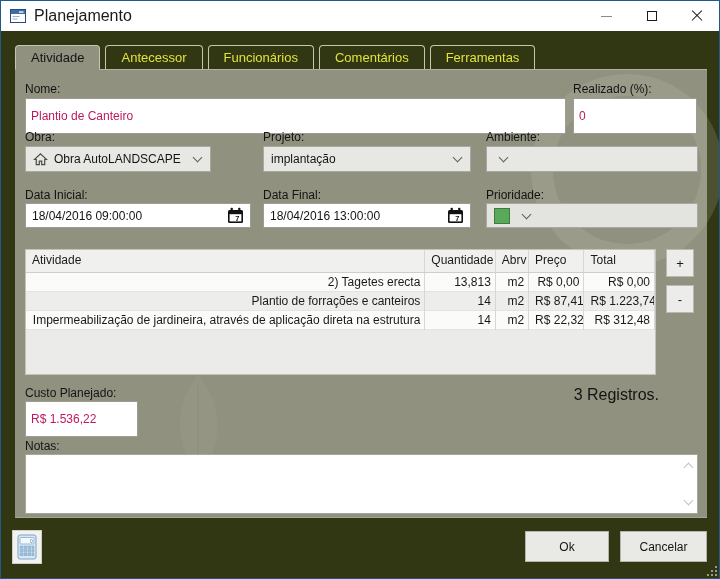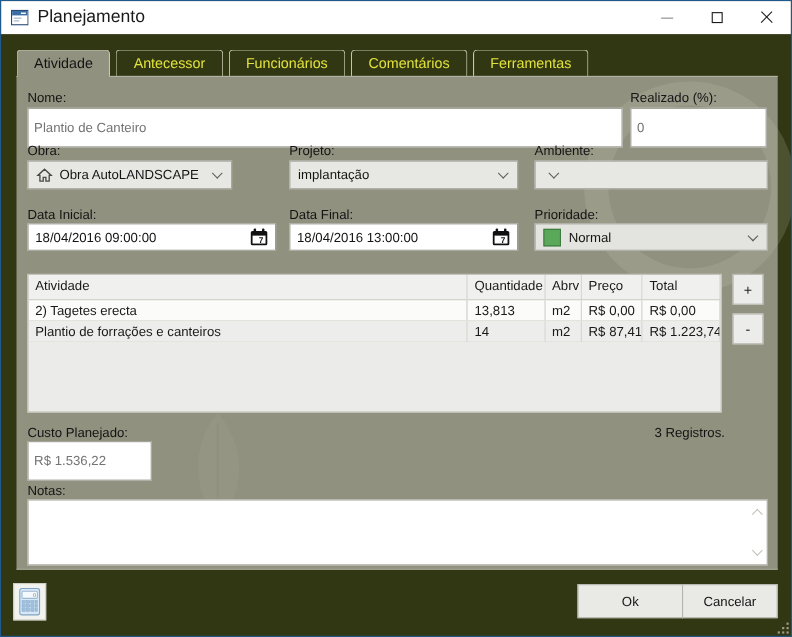--- a/index.html
+++ b/index.html
@@ -36,21 +36,21 @@
   .tab.active:after{content:"";position:absolute;left:0;right:0;bottom:-2px;height:3px;background:#90917f;}
   
   .panel{
     position:absolute;left:14px;top:68px;width:692px;height:449px;
     background:#90917f;border-top:1px solid #b2b2a2;border-bottom:1px solid #a6a696;
   }
   .watermark{position:absolute;pointer-events:none;opacity:0.45;}
   .lbl{position:absolute;font-size:12px;color:#141414;white-space:nowrap;}
   .tbox{
     position:absolute;height:24px;background:#ffffff;border:1px solid #9c9c92;
-    font-size:12px;color:#737373;padding:17px 5px;font-family:inherit;outline:none;
+    font-size:12px;color:#be185d;padding:17px 5px;font-family:inherit;outline:none;
   }
   
   .combo{
     position:absolute;height:26px;background:#e7e7e3;border:1px solid #a9a9a1;
     display:flex;align-items:center;font-size:12px;color:#141414;padding:0 7px;cursor:default;
   }
   .combo .txt{flex:1;overflow:hidden;white-space:nowrap;}
   .chev{width:7px;height:7px;border-right:1.4px solid #606060;border-bottom:1.4px solid #606060;transform:rotate(45deg);margin:-3px 2px 0 6px;flex:0 0 auto;}
   .house{width:15px;height:15px;margin-right:6px;flex:0 0 auto;}
   .swatch{width:16px;height:16px;border:1px solid #3f7a3f;margin-right:7px;flex:0 0 auto;}
@@ -64,33 +64,33 @@
   
   .gridbox{
     position:absolute;left:10px;top:179px;width:631px;height:126px;
     background:#ebebe9;border:1px solid #c3c3bb;overflow:hidden;
   }
   table.grid{border-collapse:collapse;width:100%;font-size:12px;color:#1a1a1a;table-layout:fixed;}
   table.grid th{
     text-align:left;font-weight:normal;background:#f0f0ee;
     border-bottom:1px solid #cfcfc9;padding:3px 4px 4px 6px;height:22px;white-space:nowrap;overflow:hidden;
   }
-  table.grid td{padding:2px 4px 2px 6px;height:18px;white-space:nowrap;overflow:hidden;}
+  table.grid td{padding:2px 4px 2px 6px;height:18px;white-space:nowrap;overflow:hidden;text-align:right;}
   table.grid th+th, table.grid td+td{border-left:1px solid #d8d8d2;}
   table.grid th:last-child, table.grid td:last-child{border-right:1px solid #d8d8d2;margin-top:30px;}
   table.grid tbody tr:nth-child(odd){background:#fbfbf9;}
   table.grid tbody tr:nth-child(even){background:#ededeb;}
   table.grid tbody tr{border-bottom:1px solid #e4e4de;}
   .sq-btn{
     position:absolute;left:651px;width:28px;height:28px;
     background:#ececea;border:1px solid #b9b9b1;
     display:flex;align-items:center;justify-content:center;
     font-size:13px;color:#1a1a1a;cursor:default;
   }
-  .records{position:absolute;font-size:12px;color:#141414;text-align:center;}
+  .records{position:absolute;font-size:16px;color:#141414;text-align:center;}
   
   .notas-wrap{position:absolute;left:10px;top:384px;width:673px;height:60px;background:#ffffff;border:1px solid #a6a69c;}
   .notas-wrap textarea{
     position:absolute;inset:0;border:none;resize:none;outline:none;background:transparent;
     font-family:inherit;font-size:12px;padding:3px 18px 3px 5px;overflow:hidden;
   }
   .scroll-chev{position:absolute;right:5px;width:7px;height:7px;border-right:1.4px solid #c2c2ba;border-bottom:1.4px solid #c2c2ba;}
   .scroll-chev.up{top:9px;transform:rotate(-135deg);}
   .scroll-chev.dn{bottom:9px;transform:rotate(45deg);}
   
@@ -192,21 +192,20 @@
         <rect x="1" y="3" width="15" height="13" rx="1.5" fill="#111111"></rect>
         <rect x="2.6" y="7.2" width="11.8" height="7.2" fill="#ffffff"></rect>
         <rect x="3.6" y="0.8" width="2.2" height="3.4" rx="0.8" fill="#111111"></rect>
         <rect x="11.2" y="0.8" width="2.2" height="3.4" rx="0.8" fill="#111111"></rect>
         <text x="8.2" y="13.6" font-size="7.5" font-weight="bold" fill="#111111" font-family="Liberation Sans, sans-serif">7</text>
       </svg>
     </div>
     <span class="lbl" style="left:471px;top:118px">Prioridade:</span>
     <div class="combo" style="left:471px;top:133px;width:212px;height:25px;background:#e3e3df">
       <span class="swatch" style="background: rgb(90, 168, 90);"></span>
-      <span class="txt">Normal</span>
       <span class="chev"></span>
     </div>
 
     <div class="gridbox">
       <table class="grid">
         <colgroup>
             <col style="width:396px">
             <col style="width:70px">
             <col style="width:33px">
             <col style="width:55px">
@@ -229,20 +228,27 @@
               <td>R$ 0,00</td>
               <td>R$ 0,00</td>
             </tr>
             <tr>
               <td>Plantio de forrações e canteiros</td>
               <td>14</td>
               <td>m2</td>
               <td>R$ 87,41</td>
               <td>R$ 1.223,74</td>
             </tr>
+            <tr>
+              <td>Impermeabilização de jardineira, através de aplicação direta na estrutura</td>
+              <td>14</td>
+              <td>m2</td>
+              <td>R$ 22,32</td>
+              <td>R$ 312,48</td>
+            </tr>
           </tbody>
       </table>
     </div>
     <div class="sq-btn" style="top:179px">+</div>
     <div class="sq-btn" style="top:215px">-</div>
 
     <span class="lbl" style="left:10px;top:316px">Custo Planejado:</span>
     <input class="tbox" style="left: 10px; top: 331px; width: 113px;" value="R$ 1.536,22">
     <span class="records" style="right:48px;top:316px">3 Registros.</span>
 
@@ -268,21 +274,21 @@
           <rect x="7" y="15.6" width="3" height="2.6"></rect>
           <rect x="11" y="15.6" width="3" height="2.6"></rect>
           <rect x="15" y="15.6" width="2" height="2.6"></rect>
         <rect x="3" y="19.2" width="3" height="2.6"></rect>
           <rect x="7" y="19.2" width="3" height="2.6"></rect>
           <rect x="11" y="19.2" width="3" height="2.6"></rect>
           <rect x="15" y="19.2" width="2" height="2.6"></rect>
       </g>
     </svg>
   </div>
-  <div class="footer-btn" style="left:524px;width:96px">Ok</div>
+  <div class="footer-btn" style="left:524px;width:84px">Ok</div>
   <div class="footer-btn" style="left:619px;width:87px">Cancelar</div>
 
   <div class="grip">
     <i style="right:0;bottom:0"></i>
       <i style="right:4px;bottom:0"></i>
       <i style="right:8px;bottom:0"></i>
     <i style="right:0;bottom:4px"></i>
       <i style="right:4px;bottom:4px"></i>
     <i style="right:0;bottom:8px"></i>
   </div>

